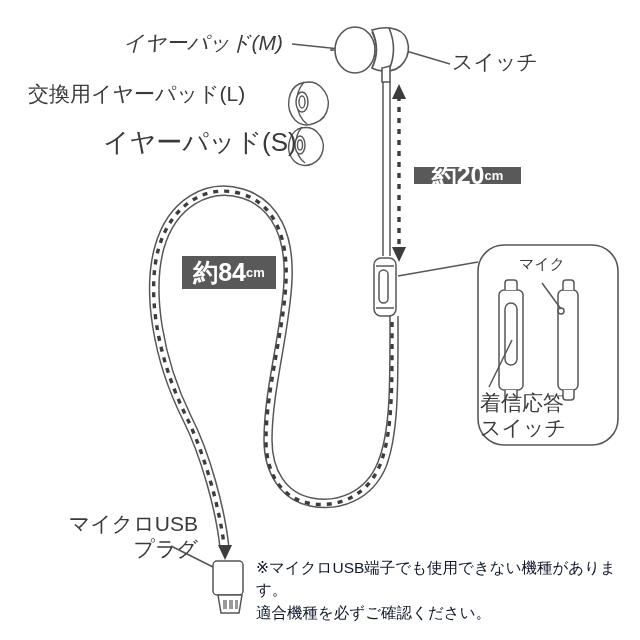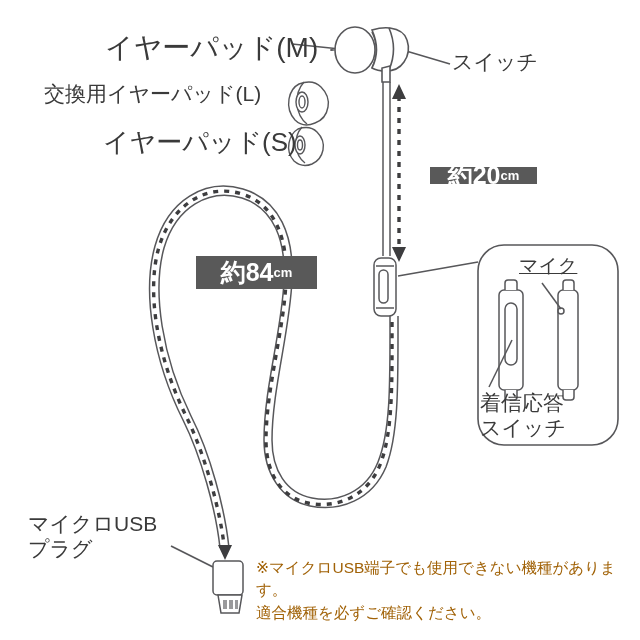--- a/index.html
+++ b/index.html
@@ -23,29 +23,29 @@
     height: 640px;
   }
   .lbl {
     position: absolute;
     color: #3a3a3a;
     font-family: "Liberation Sans", "DejaVu Sans", sans-serif;
     white-space: nowrap;
     line-height: 1.18;
   }
   
-  #label-earpad-m  { left: 105px; top: 31px;  font-size: 28px; }
+  #label-earpad-m  { left: 123px; top: 31px;  font-size: 21px; font-style: italic; }
   #label-earphone  { left: 452px; top: 50px;  font-size: 21px; }
-  #label-earpad-l  { left: 28px;  top: 82px;  font-size: 21px; margin-left: 16px; }
+  #label-earpad-l  { left: 28px;  top: 82px;  font-size: 21px; }
   #label-earpad-s  { left: 103px; top: 127px; font-size: 26px; }
-  #label-usb-plug  { left: 28px;  top: 512px; font-size: 21px; width: 170px; }
+  #label-usb-plug  { left: 28px;  top: 512px; font-size: 21px; text-align: right; width: 170px; }
 
   
   #label-mic {
-    left: 519px; top: 255px; font-size: 19px; text-decoration: underline;
+    left: 519px; top: 255px; font-size: 15px;
   }
   #label-switch {
     left: 480px; top: 391px; font-size: 21px; width: 120px;
   }
 
   
   .badge {
     position: absolute;
     background: #595959;
     color: #ffffff;
@@ -53,36 +53,34 @@
     letter-spacing: 0px;
     display: flex;
     align-items: center;
     justify-content: center;
     font-family: "Liberation Sans", "DejaVu Sans", sans-serif;
   }
   #badge-20cm {
     left: 414px; top: 167px;
     width: 107px; height: 17px;
     font-size: 25px;
-    margin-left: 16px;
   }
   #badge-84cm {
     left: 182px; top: 256px;
-    width: 121px; height: 33px;
+    width: 94px; height: 33px;
     font-size: 25px;
-    margin-left: 14px;
   }
   .badge .unit { font-size: 13px; }
 
   
   #note-red {
     position: absolute;
     left: 256px; top: 557px;
     font-size: 15.5px;
-    color: #a16207;
+    color: #0f172a;
     line-height: 1.45;
     font-family: "Liberation Sans", "DejaVu Sans", sans-serif;
     white-space: pre-line;
   }
 </style>
 </head>
 <body>
 
 <div id="page">
 

